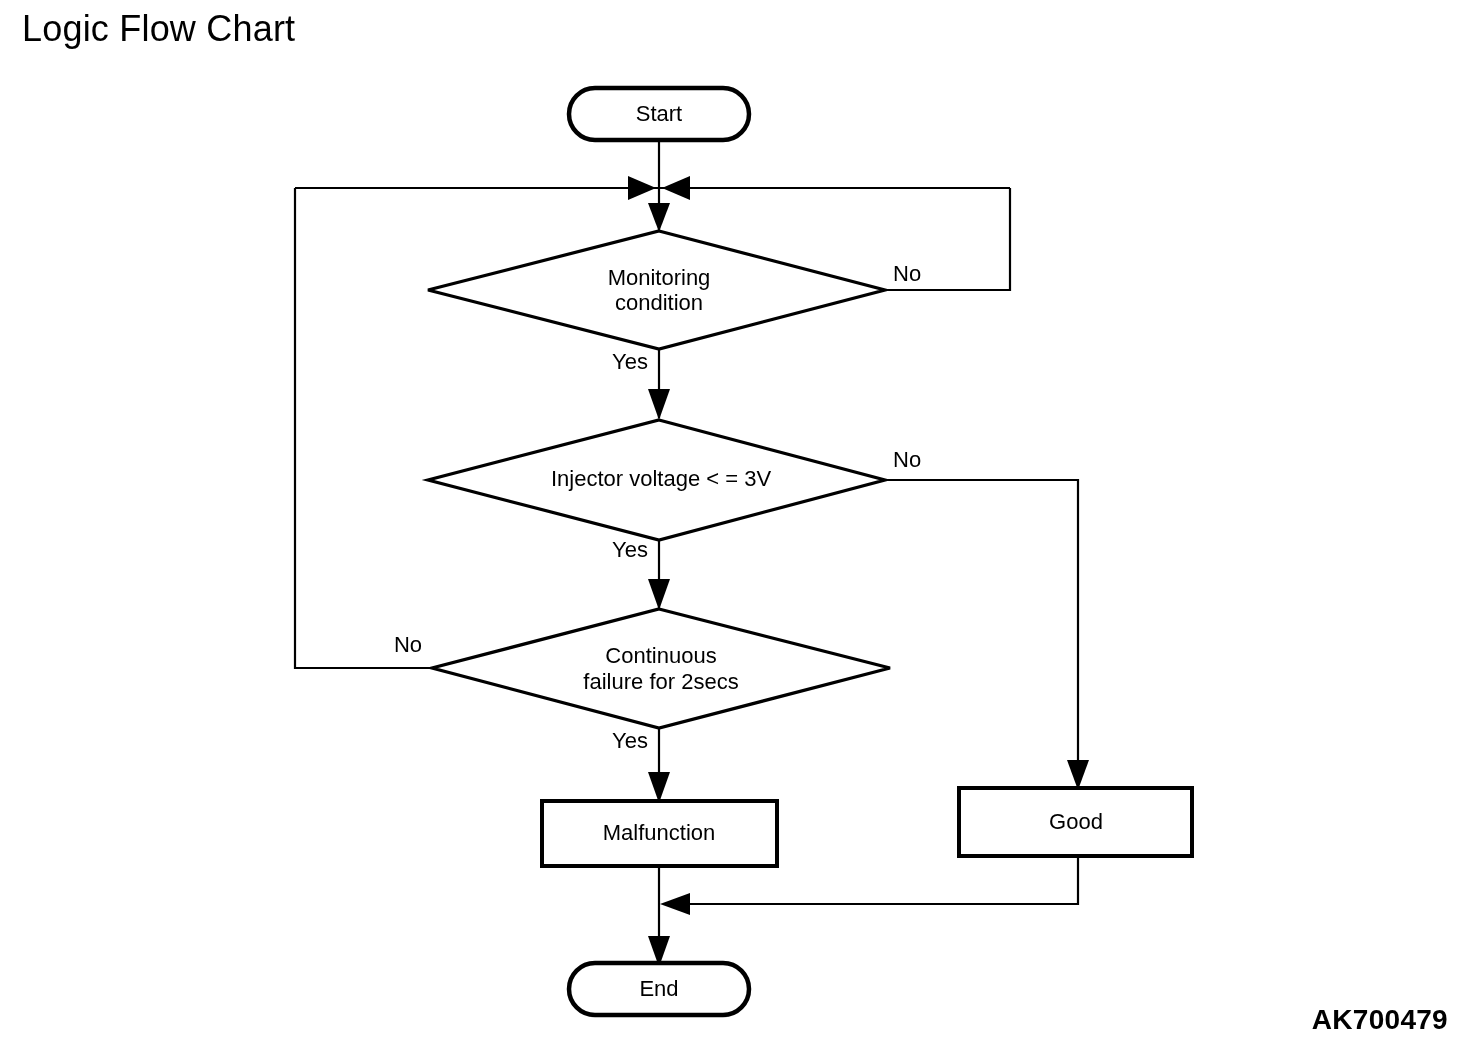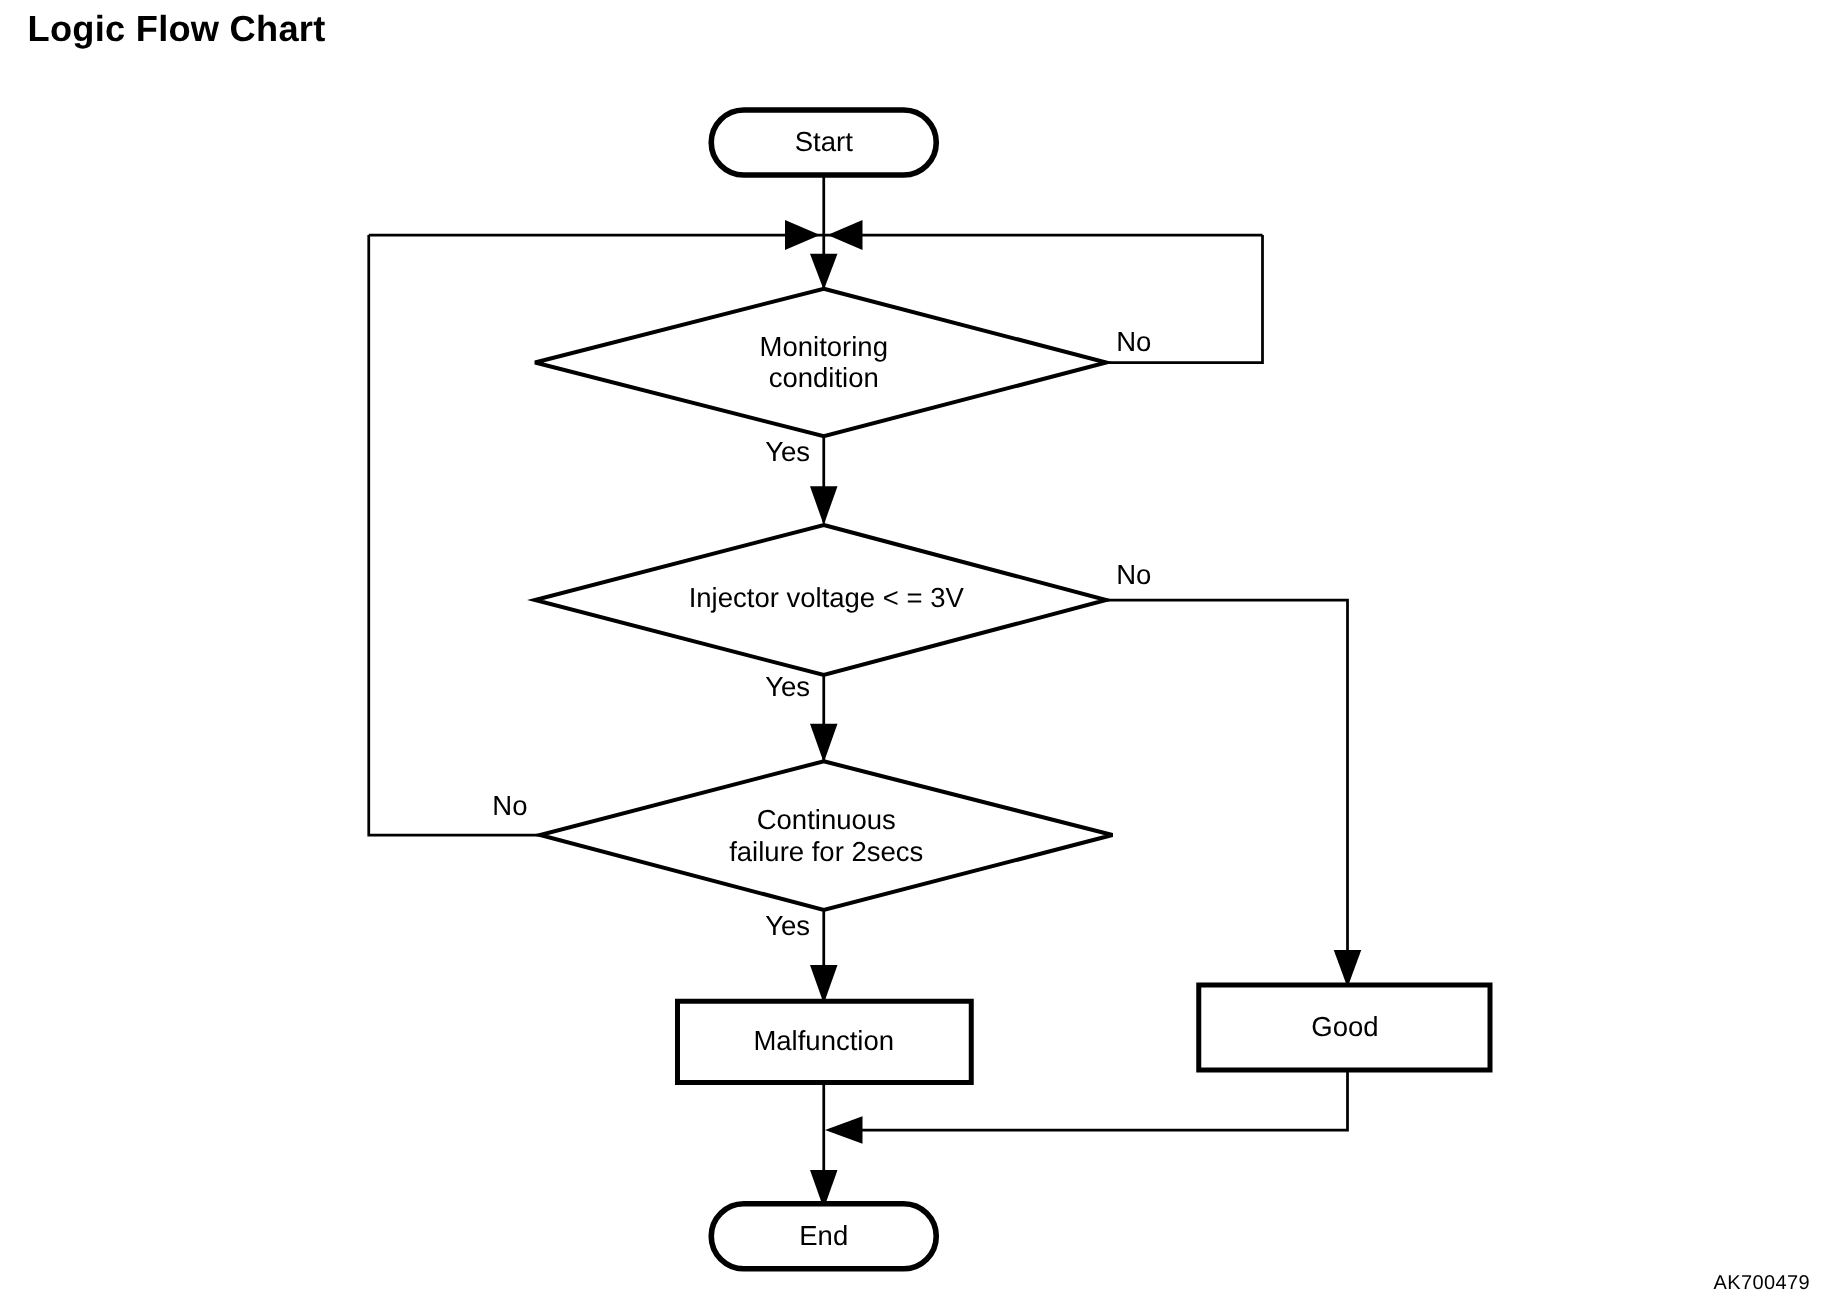--- a/index.html
+++ b/index.html
@@ -12,32 +12,32 @@
     height: 1050px;
     position: relative;
     font-family: "Liberation Sans", sans-serif;
     color: #000000;
     overflow: hidden;
   }
   #page-title {
     position: absolute;
     left: 22px;
     top: 8px;
-    font-size: 29px;
-    font-weight: bold;
+    font-size: 36px;
+    font-weight: normal;
     letter-spacing: 0.2px;
     white-space: nowrap;
     text-align: center;
   }
   #watermark {
     position: absolute;
     right: 24px;
     bottom: 14px;
-    font-size: 16px;
-    font-weight: normal;
+    font-size: 28px;
+    font-weight: bold;
     letter-spacing: 0.3px;
   }
   #flow-svg {
     position: absolute;
     left: 0;
     top: 0;
     width: 1472px;
     height: 1050px;
   }
   .node-text {

